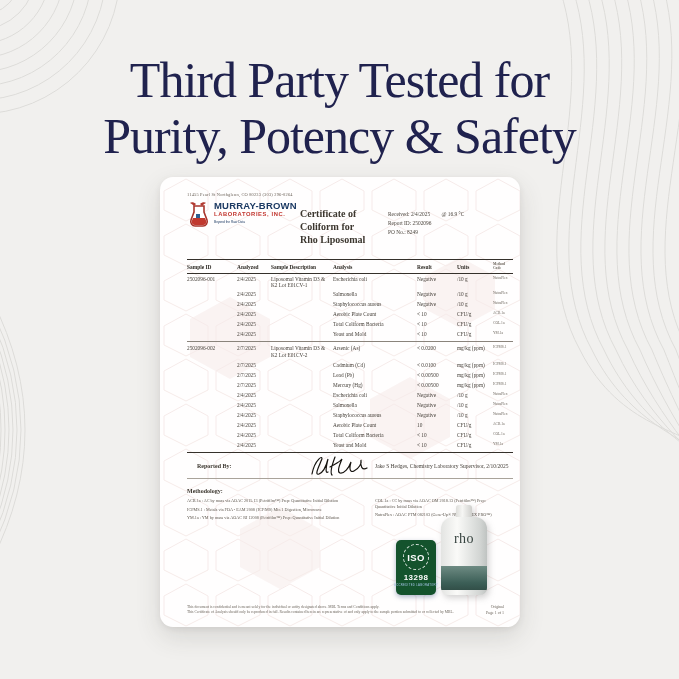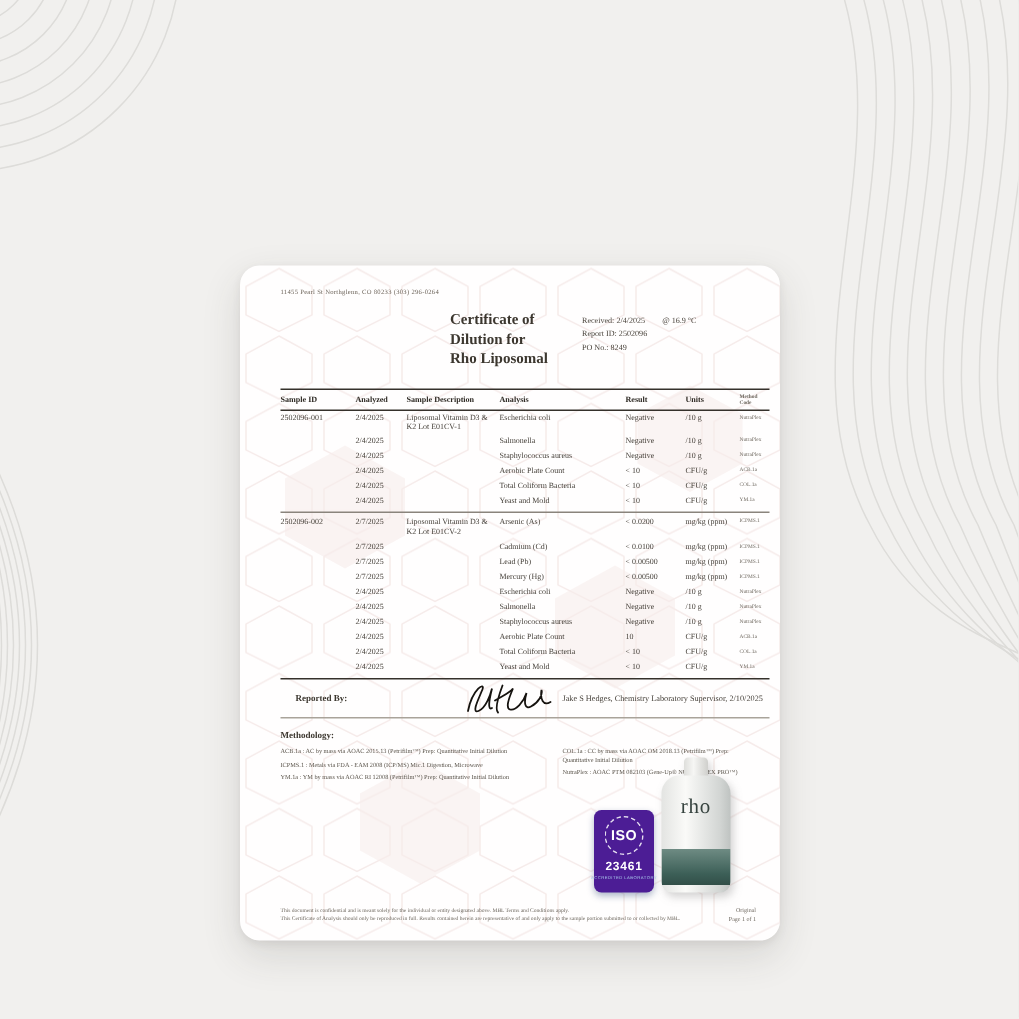--- a/index.html
+++ b/index.html
@@ -59,21 +59,21 @@
   
   .methodology { margin-top:9px; width:326px; }
   .meth-heading { font-size:6px; font-weight:bold; color:#3c372f; margin-bottom:4px; }
   .meth-cols { display:flex; gap:28px; }
   .meth-col { display:flex; flex-direction:column; gap:2.5px; }
   .meth-col.left { width:160px; } .meth-col.right { width:130px; }
   .m-item { font-size:4.2px; color:#5c564d; line-height:1.35; }
 
   
   .stamp-row { position:absolute; left:236px; top:328px; display:flex; align-items:flex-end; gap:5px; }
-  .iso-badge { width:40px; height:55px; background:#4c1d95; border-radius:5px;
+  .iso-badge { width:40px; height:55px; background:#14532d; border-radius:5px;
     display:flex; flex-direction:column; align-items:center; padding-top:4px;
     font-family:"Liberation Sans", sans-serif; box-shadow:0 2px 5px rgba(20,50,100,.35); }
   .iso-seal { width:26px; height:26px; border-radius:50%; border:1.4px dashed rgba(255,255,255,.85);
     display:flex; align-items:center; justify-content:center; }
   .iso-word { color:#fff; font-weight:bold; font-size:9.5px; letter-spacing:.3px; }
   .iso-number { color:#fff; font-weight:bold; font-size:8px; margin-top:2.5px; letter-spacing:.5px; }
   .iso-sub { color:#a8c6ea; font-size:2.8px; margin-top:1.5px; letter-spacing:.3px; white-space:nowrap; }
 
   .bottle { position:relative; width:66px; height:90px; filter:drop-shadow(2px 3px 3px rgba(80,80,80,.25)); }
   .bottle-cap { position:absolute; left:15px; top:0; width:16px; height:14px;
@@ -123,20 +123,24 @@
       <path d="M599 -10 C636 110 556 240 616 350 C650 424 705 460 715 480"></path>
       <path d="M612 -10 C648 110 568 240 628 350 C660 422 710 470 720 490"></path>
       <path d="M625 -10 C660 110 580 240 640 350 C670 420 715 480 725 500"></path>
       <path d="M638 -10 C672 110 592 240 652 350 C680 418 720 490 730 510"></path>
       <path d="M651 -10 C684 110 604 240 664 350 C690 416 725 500 735 520"></path>
       <path d="M664 -10 C696 110 616 240 676 350 C700 414 730 510 740 530"></path>
       <path d="M677 -10 C708 110 628 240 688 350 C710 412 735 520 745 540"></path>
     </g>
   </svg>
 
+  <div class="headline">
+    <div>Third Party Tested for</div>
+    <div>Purity, Potency &amp; Safety</div>
+  </div>
 
   <div class="cert">
 
     <svg class="hex-bg" width="360" height="450" viewBox="0 0 360 450">
       <defs>
         <pattern id="hx" width="52" height="45" patternUnits="userSpaceOnUse">
           <path d="M26 2 L48 14 L48 33 L26 44 L4 33 L4 14 Z" fill="none" stroke="#eedbd9" stroke-width="1"></path>
         </pattern>
       </defs>
       <rect width="360" height="450" fill="url(#hx)" opacity="0.55"></rect>
@@ -146,24 +150,38 @@
         <path d="M120 330 L160 352 L160 390 L120 412 L80 390 L80 352 Z"></path>
         <path d="M300 80 L335 99 L335 132 L300 151 L265 132 L265 99 Z"></path>
       </g>
     </svg>
 
     <div class="cert-inner">
 
       <div class="cert-address">11455 Pearl St Northglenn, CO 80233 (303) 296-0264</div>
 
       <div class="cert-head">
+        <div class="logo">
+          <svg width="24" height="28" viewBox="0 0 24 28">
+            <path d="M9 3 C7 1 4 1 3 2 C5 3 6 4 7 5" fill="#b33a31"></path>
+            <path d="M13 3 C15 1 18 1 19 2 C17 3 16 4 15 5" fill="#b33a31"></path>
+            <path d="M7 5 h10 v6 l3 8 c1 3 -1 6 -4 6 h-8 c-3 0 -5 -3 -4 -6 l3 -8 Z" fill="#ffffff" stroke="#a8352c" stroke-width="1.6"></path>
+            <path d="M6 17 h12 l1.2 3 c0.6 2 -0.8 4 -3 4 h-8.4 c-2.2 0 -3.6 -2 -3 -4 Z" fill="#c0392f"></path>
+            <rect x="9" y="13" width="4" height="4" fill="#2c5d8f"></rect>
+          </svg>
+          <div>
+            <div class="logo-text-name">MURRAY-BROWN</div>
+            <div class="logo-text-sub">LABORATORIES, INC.</div>
+            <div class="logo-tagline">Beyond the Raw Data</div>
+          </div>
+        </div>
 
         <div class="cert-title">
           <div>Certificate of</div>
-          <div>Dilution for</div>
+          <div>Coliform for</div>
           <div>Rho Liposomal</div>
         </div>
 
         <div class="cert-meta">
           <div class="mrow">
             <span>Received:</span>
             <span>2/4/2025</span>
             <span class="temp">@ 16.9 °C</span>
           </div>
           <div class="mrow">
@@ -360,21 +378,21 @@
             </div>
         </div>
       </div>
     </div>
 
     <div class="stamp-row">
       <div class="iso-badge">
         <div class="iso-seal">
           <span class="iso-word">ISO</span>
         </div>
-        <div class="iso-number">23461</div>
+        <div class="iso-number">13298</div>
         <div class="iso-sub">ACCREDITED LABORATORY</div>
       </div>
       <div class="bottle">
         <div class="bottle-cap"></div>
         <div class="bottle-body">
           <div class="bottle-label">rho</div>
           <div class="bottle-band"></div>
         </div>
       </div>
     </div>

